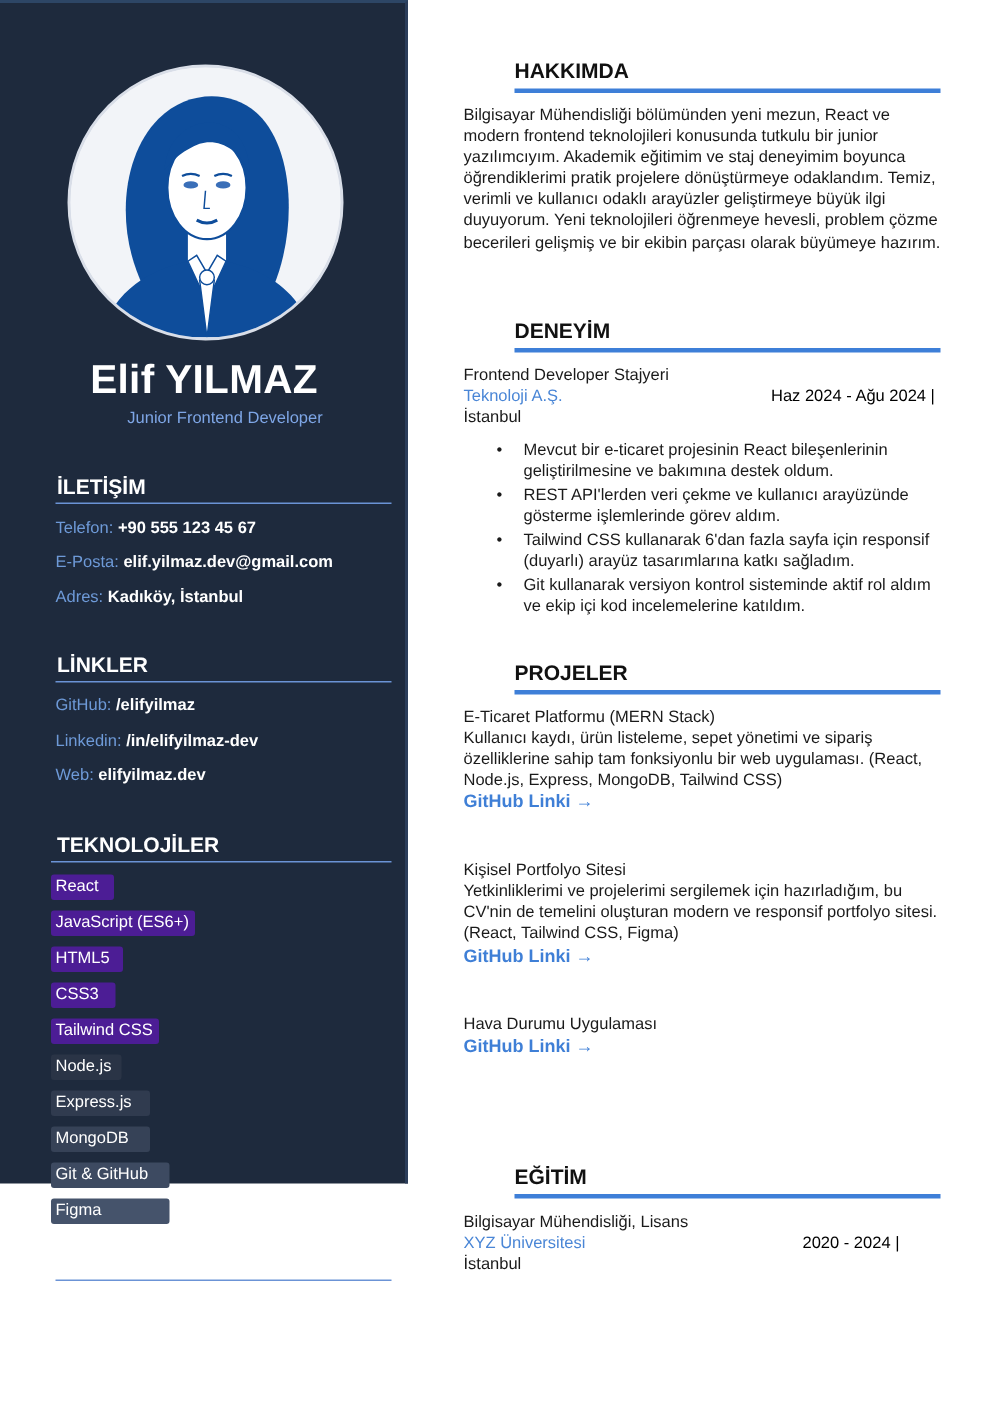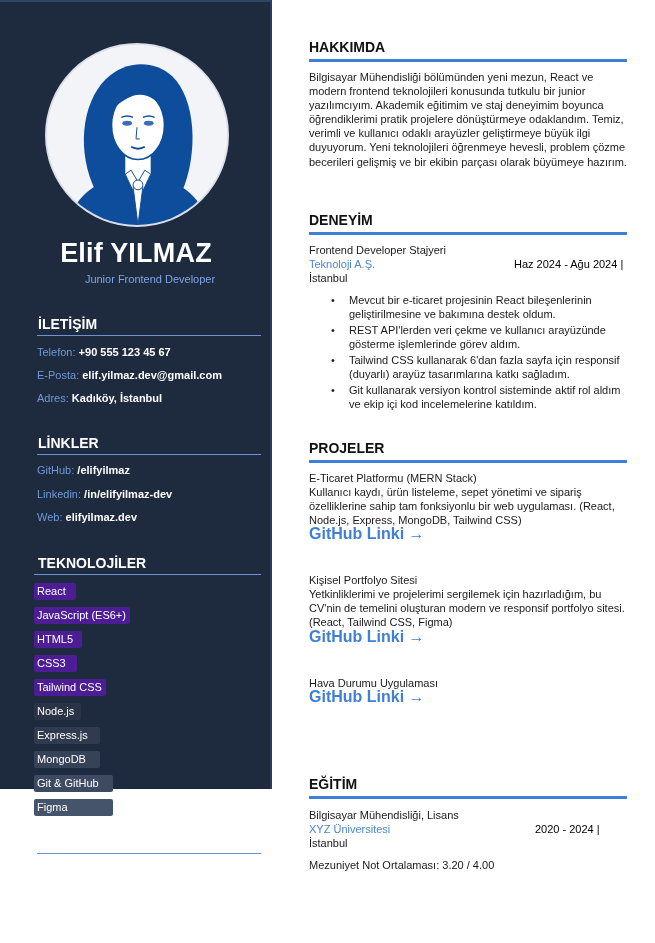--- a/index.html
+++ b/index.html
@@ -40,31 +40,32 @@
   .tag {
     display: block; width: max-content; font-size: 11px; padding: 1px 4px 2px 3px; margin-bottom: 7px;
     border-radius: 2px; color: #ffffff; line-height: 14px;
   }
   .tag.blue { background: #4c1d95; }
 
   .main { position: absolute; left: 309px; width: 318px; }
   .main-title {
     font-size: 14px; font-weight: bold; color: #111111; padding-bottom: 4px;
     border-bottom: 3px solid #3e7fd8;
+    margin-left: 34px;
   }
   .main-text { font-size: 11px; color: #1a1a1a; line-height: 14.1px; }
   .link-blue { color: #4a86d6; }
   .row { display: flex; justify-content: space-between; font-size: 11px; line-height: 14px; }
   .row .date { width: 113px; }
   ul.bullets { list-style: none; margin-top: 8px; margin-left: 20px; font-size: 11px; color: #1a1a1a; line-height: 14.2px; }
   ul.bullets li { position: relative; padding-left: 20px; margin-bottom: 1.5px; }
   ul.bullets li .dot { position: absolute; left: 2px; top: 0px; }
   .proj { margin-top: 0; }
   .proj-title { font-size: 11px; color: #1a1a1a; line-height: 14px; }
-  .proj-link { font-size: 16px; color: #3f7fd6; line-height: 14px; font-weight: bold; }
+  .proj-link { font-size: 12px; color: #3f7fd6; line-height: 14px; font-weight: bold; }
 </style>
 </head>
 <body>
 
 <aside class="sidebar">
   <div class="avatar">
     <svg viewBox="0 0 184 184">
       <rect width="184" height="184" fill="#f2f4f8"></rect>
 
       <path d="M50 150 C30 110 35 60 60 35 C80 15 110 15 128 32 C152 55 155 110 138 150 Z" fill="#0e4d9b"></path>
@@ -187,14 +188,13 @@
 </section>
 
 <section class="main" style="top:776px;">
   <div class="main-title">EĞİTİM</div>
   <div class="main-text" style="margin-top:9px;">Bilgisayar Mühendisliği, Lisans</div>
   <div class="row">
     <span class="link-blue">XYZ Üniversitesi</span>
     <span class="date" style="width:92px;">2020 - 2024 |</span>
   </div>
   <div class="main-text">İstanbul</div>
-  <div class="main-text" style="margin-top:8px;">Mezuniyet Not Ortalaması: 3.20 / 4.00</div>
 </section>
 
 </body></html>

